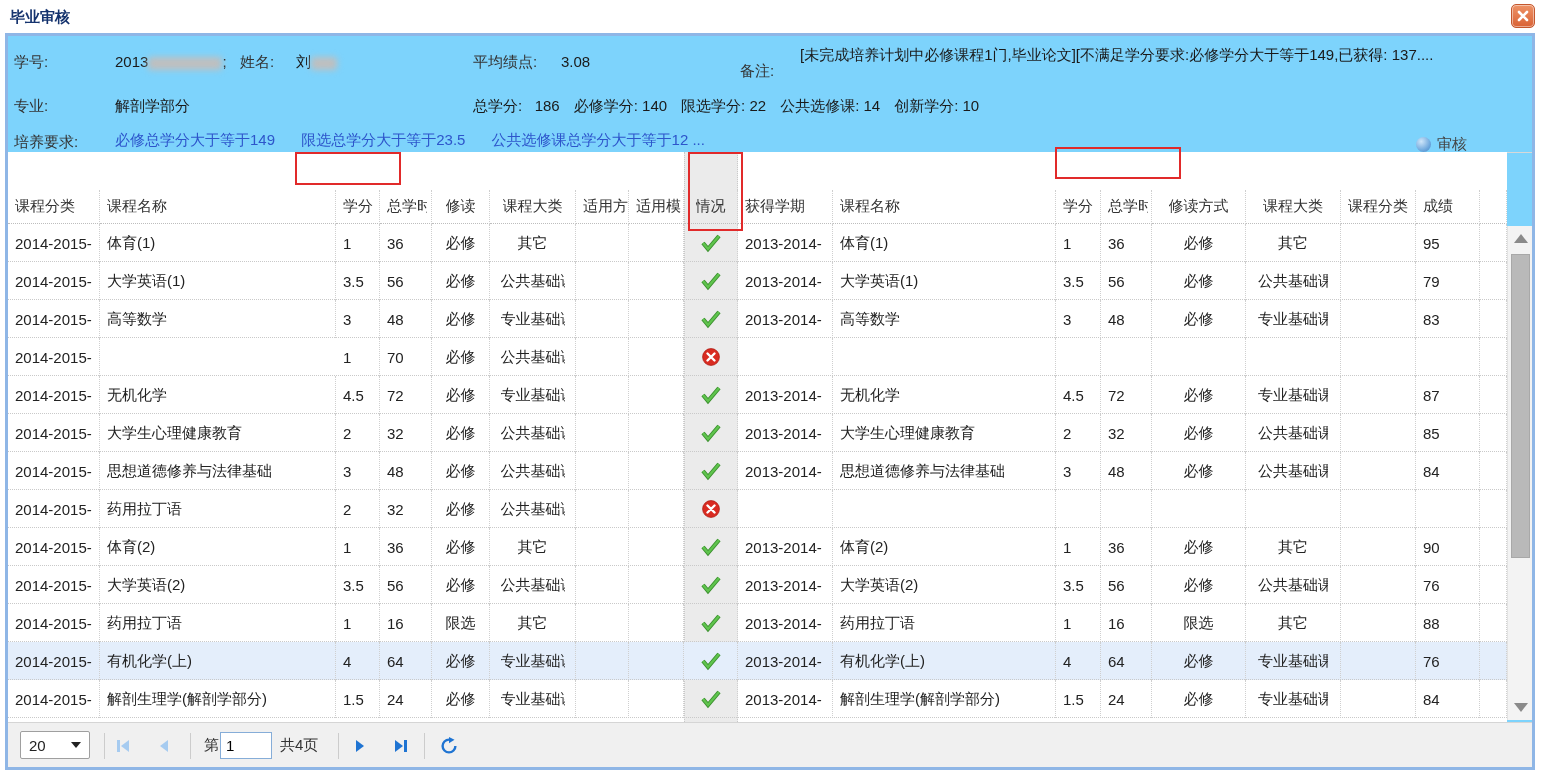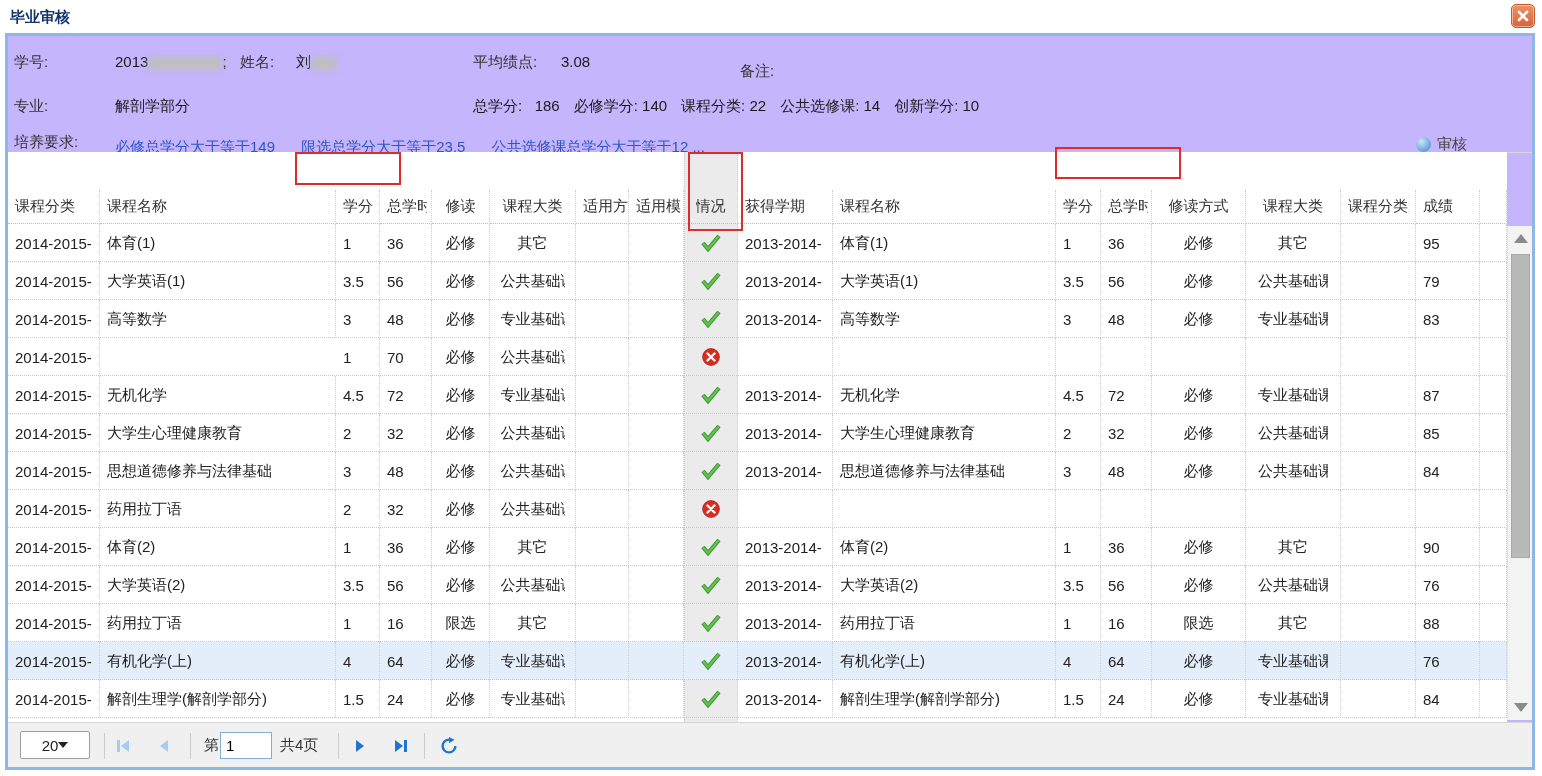--- a/index.html
+++ b/index.html
@@ -10,21 +10,21 @@
   }
   .win-title { position:absolute; left:10px; top:8px; font-size:15px; font-weight:bold; color:#15336e; }
   .close-btn {
     position:absolute; right:7px; top:4px; width:24px; height:24px; border-radius:5px;
     background:linear-gradient(#ee9367,#d96336); border:1px solid #c4572d;
     box-shadow:inset 0 0 0 1px rgba(255,255,255,.45); cursor:pointer;
     display:flex; align-items:center; justify-content:center;
   }
   .panel {
     position:absolute; left:5px; top:33px; width:1530px; height:737px;
-    border:3px solid #8fb6e6; background:#c4b5fd;
+    border:3px solid #8fb6e6; background:#7dd3fc;
   }
   .lbl { position:absolute; font-size:15px; color:#333; white-space:nowrap; }
   .val { position:absolute; font-size:15px; color:#1a1a1a; white-space:nowrap; }
   .blur-blob { display:inline-block; height:13px; background:#bfbfbf; filter:blur(3px); border-radius:3px; vertical-align:middle; }
   .remark-block { position:absolute; left:792px; top:8px; width:710px; font-size:15px; color:#1a1a1a; line-height:21px; }
   .req-link { color:#2d55cb; text-decoration:none; margin-right:22px; cursor:pointer; }
   .audit-link { position:absolute; left:1408px; top:99px; z-index:4; font-size:15px; color:#444; display:flex; align-items:center; gap:6px; cursor:pointer; }
   .audit-ball { width:15px; height:15px; border-radius:50%; background:radial-gradient(circle at 35% 30%, #cfe6fa, #6aa5dc 65%, #4d86c2); }
 
   .grid-top-line { position:absolute; left:0; top:116px; width:1524px; height:0; border-top:1px solid #d8d8d8; }
@@ -41,21 +41,21 @@
   .row .rowline { position:absolute; left:0; bottom:0; width:100%; border-bottom:1px dotted #c9c9c9; }
   .row.selected { background:#e4eefb; }
   .vscroll { position:absolute; left:1499px; top:190px; width:25px; height:494px; background:#f3f3f3; border-left:1px solid #e2e2e2; }
   .vs-arrow { position:absolute; left:6px; width:0; height:0; border-left:7px solid transparent; border-right:7px solid transparent; cursor:pointer; }
   .vs-up { top:8px; border-bottom:9px solid #8a8a8a; }
   .vs-down { bottom:8px; border-top:9px solid #8a8a8a; }
   .vs-thumb { position:absolute; left:3px; top:28px; width:19px; height:304px; background:#b9b9b9; border:1px solid #a8a8a8; cursor:grab; }
 
   .pager { position:absolute; left:0; bottom:0; width:1524px; height:45px; background:#f0f0f0; border-top:1px solid #d5d5d5; }
   .pager-item { position:absolute; top:0; height:45px; display:flex; align-items:center; }
-  .page-size { left:12px; width:70px; height:28px; top:8px; background:#fff; border:1px solid #9f9f9f; border-radius:2px; font-size:15px; padding:0 8px; justify-content:center; cursor:pointer; }
+  .page-size { left:12px; width:70px; height:28px; top:8px; background:#fff; border:1px solid #9f9f9f; border-radius:2px; font-size:15px; padding:0 8px; justify-content:space-between; cursor:pointer; }
   .caret { width:0; height:0; border-left:5px solid transparent; border-right:5px solid transparent; border-top:6px solid #222; }
   .psep { position:absolute; top:10px; width:0; height:26px; border-left:1px solid #cccccc; }
   .pbtn { cursor:pointer; }
   .page-input { position:absolute; left:212px; top:9px; width:52px; height:27px; border:1px solid #86add8; background:#fff; font-size:15px; padding:2px 5px; font-family:"Liberation Sans",sans-serif; }
   .pager-text { font-size:15px; color:#333; white-space:nowrap; }
   .pager-info { position:absolute; right:14px; top:0; height:45px; display:flex; align-items:center; font-size:15px; color:#333; }
   .red-num { color:#e02020; }
 
   .anno-box { position:absolute; border:2px solid #e12a2a; z-index:9; pointer-events:none; }
 </style>
@@ -75,33 +75,34 @@
   <div class="val" style="left:107px;top:17px;">
     <span>2013</span><span class="blur-blob" style="width:74px;"></span><span>;</span>
   </div>
   <div class="lbl" style="left:232px;top:17px;">姓名:</div>
   <div class="val" style="left:288px;top:17px;">
     <span>刘</span><span class="blur-blob" style="width:26px;"></span>
   </div>
   <div class="lbl" style="left:465px;top:17px;">平均绩点:</div>
   <div class="val" style="left:553px;top:17px;">3.08</div>
   <div class="lbl" style="left:732px;top:26px;">备注:</div>
+  <div class="remark-block">[未完成培养计划中必修课程1门,毕业论文][不满足学分要求:必修学分大于等于149,已获得: 137....</div>
 
   <div class="lbl" style="left:6px;top:61px;">专业:</div>
   <div class="val" style="left:107px;top:61px;">解剖学部分</div>
   <div class="val" style="left:465px;top:61px;display:flex;gap:14px;">
     <span><span>总学分:</span>&nbsp;&nbsp;&nbsp;<span>186</span></span>
     <span><span>必修学分:</span> <span>140</span></span>
-    <span><span>课程分类:</span> <span>22</span></span>
+    <span><span>限选学分:</span> <span>22</span></span>
     <span><span>公共选修课:</span> <span>14</span></span>
     <span><span>创新学分:</span> <span>10</span></span>
   </div>
 
   <div class="lbl" style="left:6px;top:97px;">培养要求:</div>
-  <div class="val" style="left:107px;top:102px;">
+  <div class="val" style="left:107px;top:95px;">
     <a class="req-link">必修总学分大于等于149</a>
     <a class="req-link">限选总学分大于等于23.5</a>
     <a class="req-link">公共选修课总学分大于等于12 ...</a>
   </div>
   <div class="audit-link">
     <span class="audit-ball"></span>
     <span>审核</span>
   </div>
 
   <div class="grid-top-line"></div>

